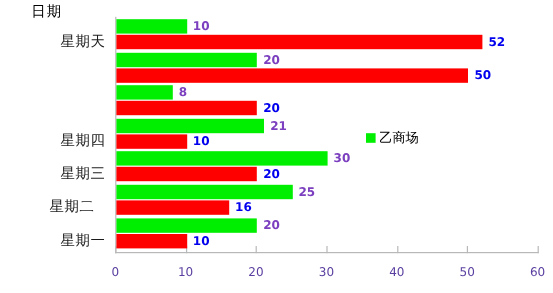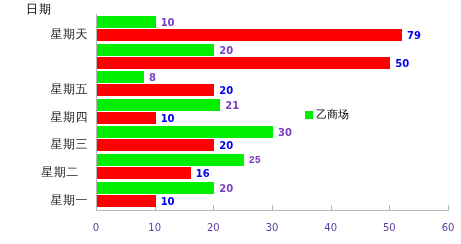--- a/index.html
+++ b/index.html
@@ -128,30 +128,29 @@
       <div class="tick" style="left: 448px;"></div>
       <div class="tick-label" style="left: 448px;">60</div>
     </div>
 
   <div id="rows-layer">
       <div class="row" style="top: 16px; height: 27.6px;">
         <div class="cat-label" style="top: 10px; left: 0px; right: auto; width: 88px;">星期天</div>
         <div class="bar green" style="top: 0px; width: 58.6667px; height: 12px;"></div>
         <div class="val green-lab" style="left: 160.667px; top: 1px;">10</div>
         <div class="bar red" style="top: 13px; width: 305.067px; height: 12px;"></div>
-        <div class="val red-lab" style="left: 407.067px; top: 14px;">79</div>
+        <div class="val red-lab" style="left: 407.067px; top: 14px;">52</div>
       </div>
       <div class="row" style="top: 43.6px; height: 27.6px;">
         <div class="bar green" style="top: 0px; width: 117.333px; height: 12px;"></div>
         <div class="val green-lab" style="left: 219.333px; top: 1px;">20</div>
         <div class="bar red" style="top: 13px; width: 293.333px; height: 12px;"></div>
         <div class="val red-lab" style="left: 395.333px; top: 14px;">50</div>
       </div>
       <div class="row" style="top: 71.2px; height: 27.6px;">
-        <div class="cat-label" style="top: 10px; left: 0px; right: auto; width: 88px;">星期五</div>
         <div class="bar green" style="top: 0px; width: 46.9333px; height: 12px;"></div>
         <div class="val green-lab" style="left: 148.933px; top: 1px;">8</div>
         <div class="bar red" style="top: 13px; width: 117.333px; height: 12px;"></div>
         <div class="val red-lab" style="left: 219.333px; top: 14px;">20</div>
       </div>
       <div class="row" style="top: 98.8px; height: 27.6px;">
         <div class="cat-label" style="top: 10px; left: 0px; right: auto; width: 88px;">星期四</div>
         <div class="bar green" style="top: 0px; width: 123.2px; height: 12px;"></div>
         <div class="val green-lab" style="left: 225.2px; top: 1px;">21</div>
         <div class="bar red" style="top: 13px; width: 58.6667px; height: 12px;"></div>
@@ -160,21 +159,21 @@
       <div class="row" style="top: 126.4px; height: 27.6px;">
         <div class="cat-label" style="top: 10px; left: 0px; right: auto; width: 88px;">星期三</div>
         <div class="bar green" style="top: 0px; width: 176px; height: 12px;"></div>
         <div class="val green-lab" style="left: 278px; top: 1px;">30</div>
         <div class="bar red" style="top: 13px; width: 117.333px; height: 12px;"></div>
         <div class="val red-lab" style="left: 219.333px; top: 14px;">20</div>
       </div>
       <div class="row" style="top: 154px; height: 27.6px;">
         <div class="cat-label" style="top: 10px; left: 16px; right: auto; width: 88px; text-align: center;">星期二</div>
         <div class="bar green" style="top: 0px; width: 146.667px; height: 12px;"></div>
-        <div class="val green-lab" style="left: 248.667px; top: 1px; font-family: Liberation Mono, monospace;">25</div>
+        <div class="val green-lab" style="left: 248.667px; top: 1px;">25</div>
         <div class="bar red" style="top: 13px; width: 93.8667px; height: 12px;"></div>
         <div class="val red-lab" style="left: 195.867px; top: 14px;">16</div>
       </div>
       <div class="row" style="top: 181.6px; height: 27.6px;">
         <div class="cat-label" style="top: 10px; left: 0px; right: auto; width: 88px;">星期一</div>
         <div class="bar green" style="top: 0px; width: 117.333px; height: 12px;"></div>
         <div class="val green-lab" style="left: 219.333px; top: 1px;">20</div>
         <div class="bar red" style="top: 13px; width: 58.6667px; height: 12px;"></div>
         <div class="val red-lab" style="left: 160.667px; top: 14px;">10</div>
       </div>

